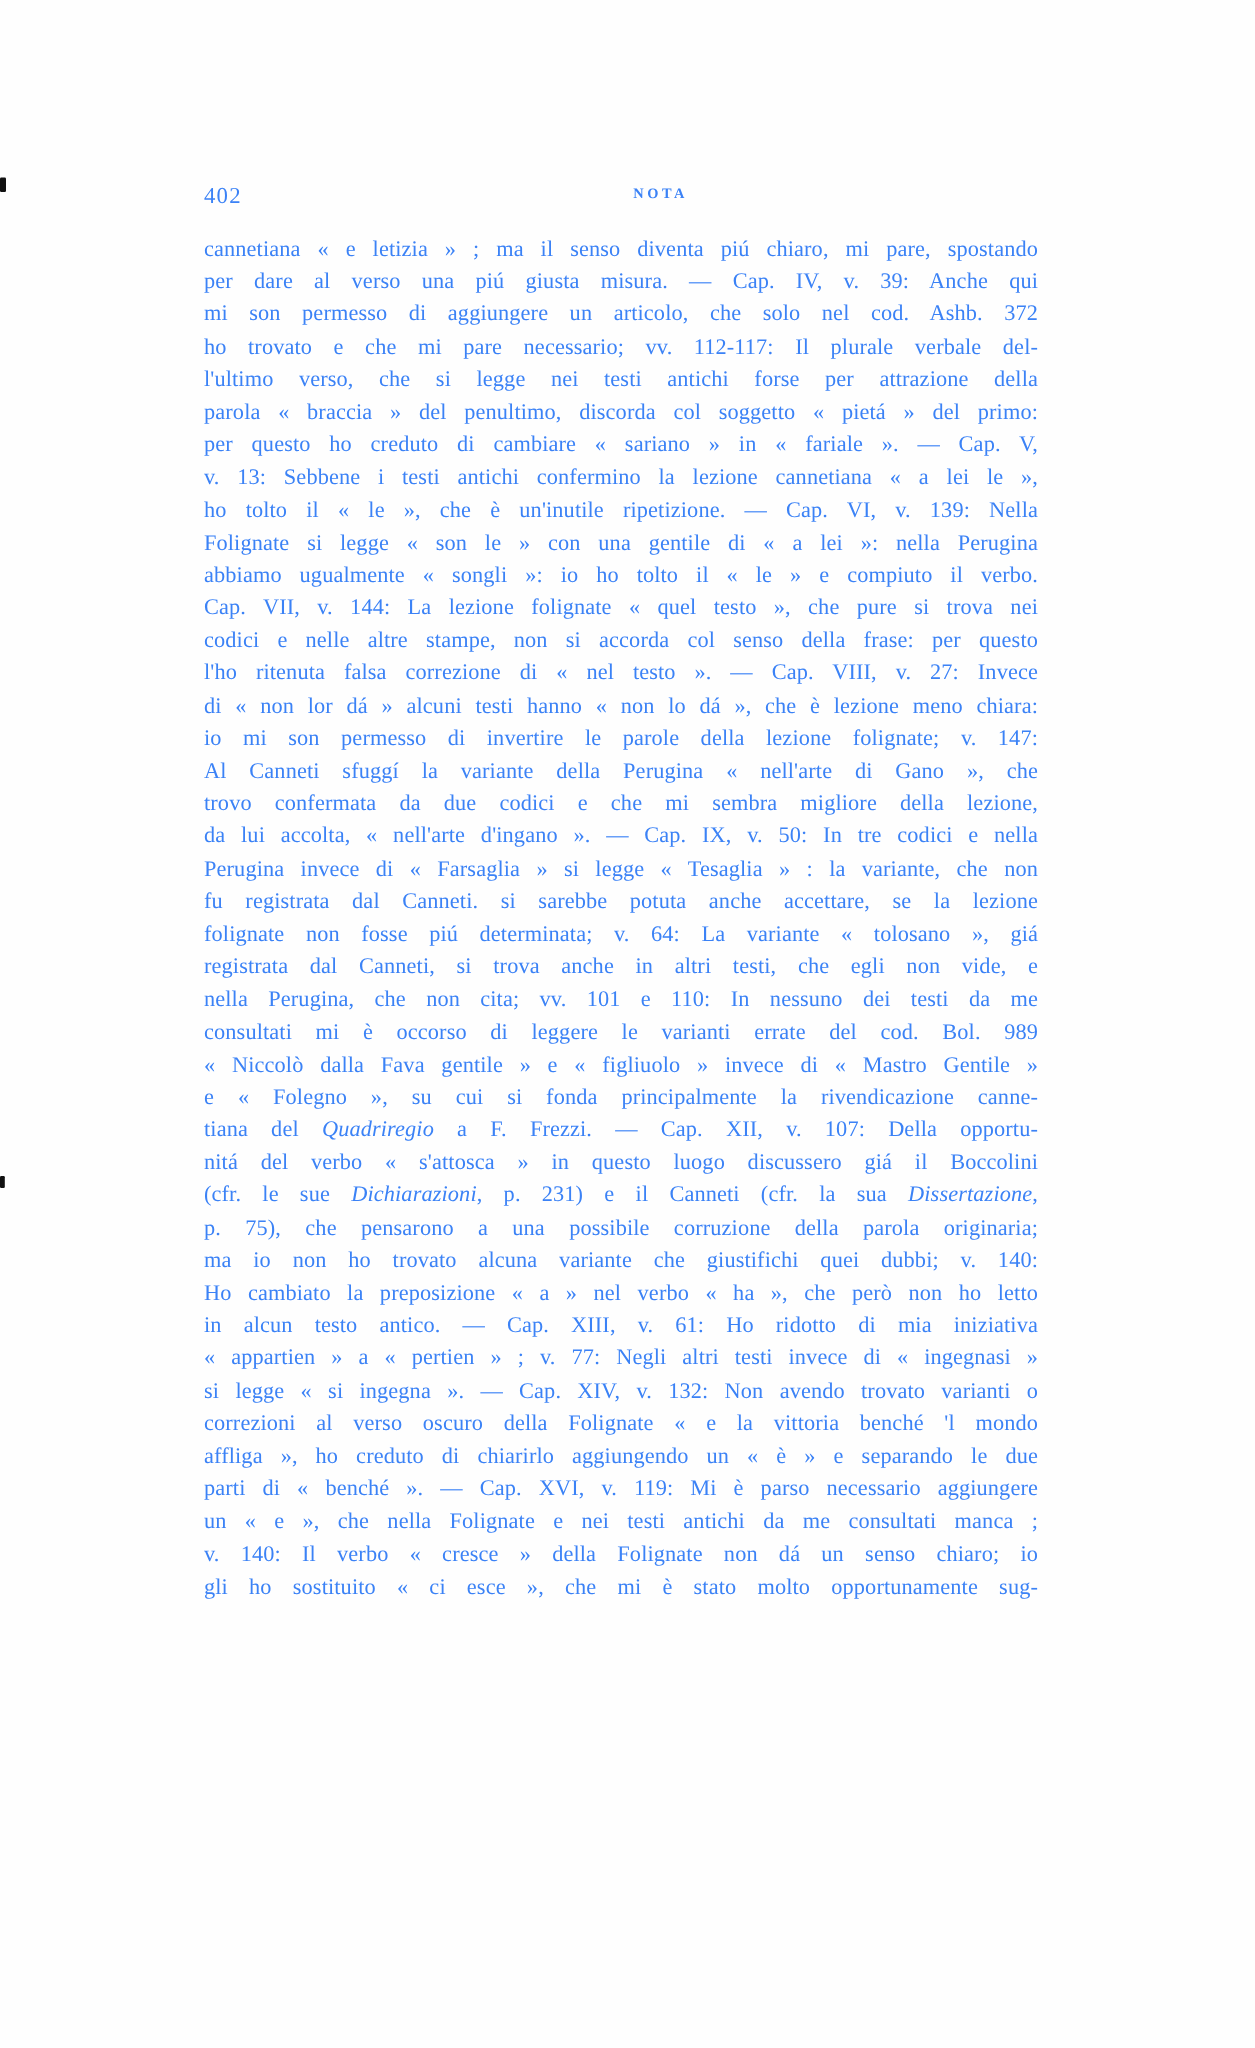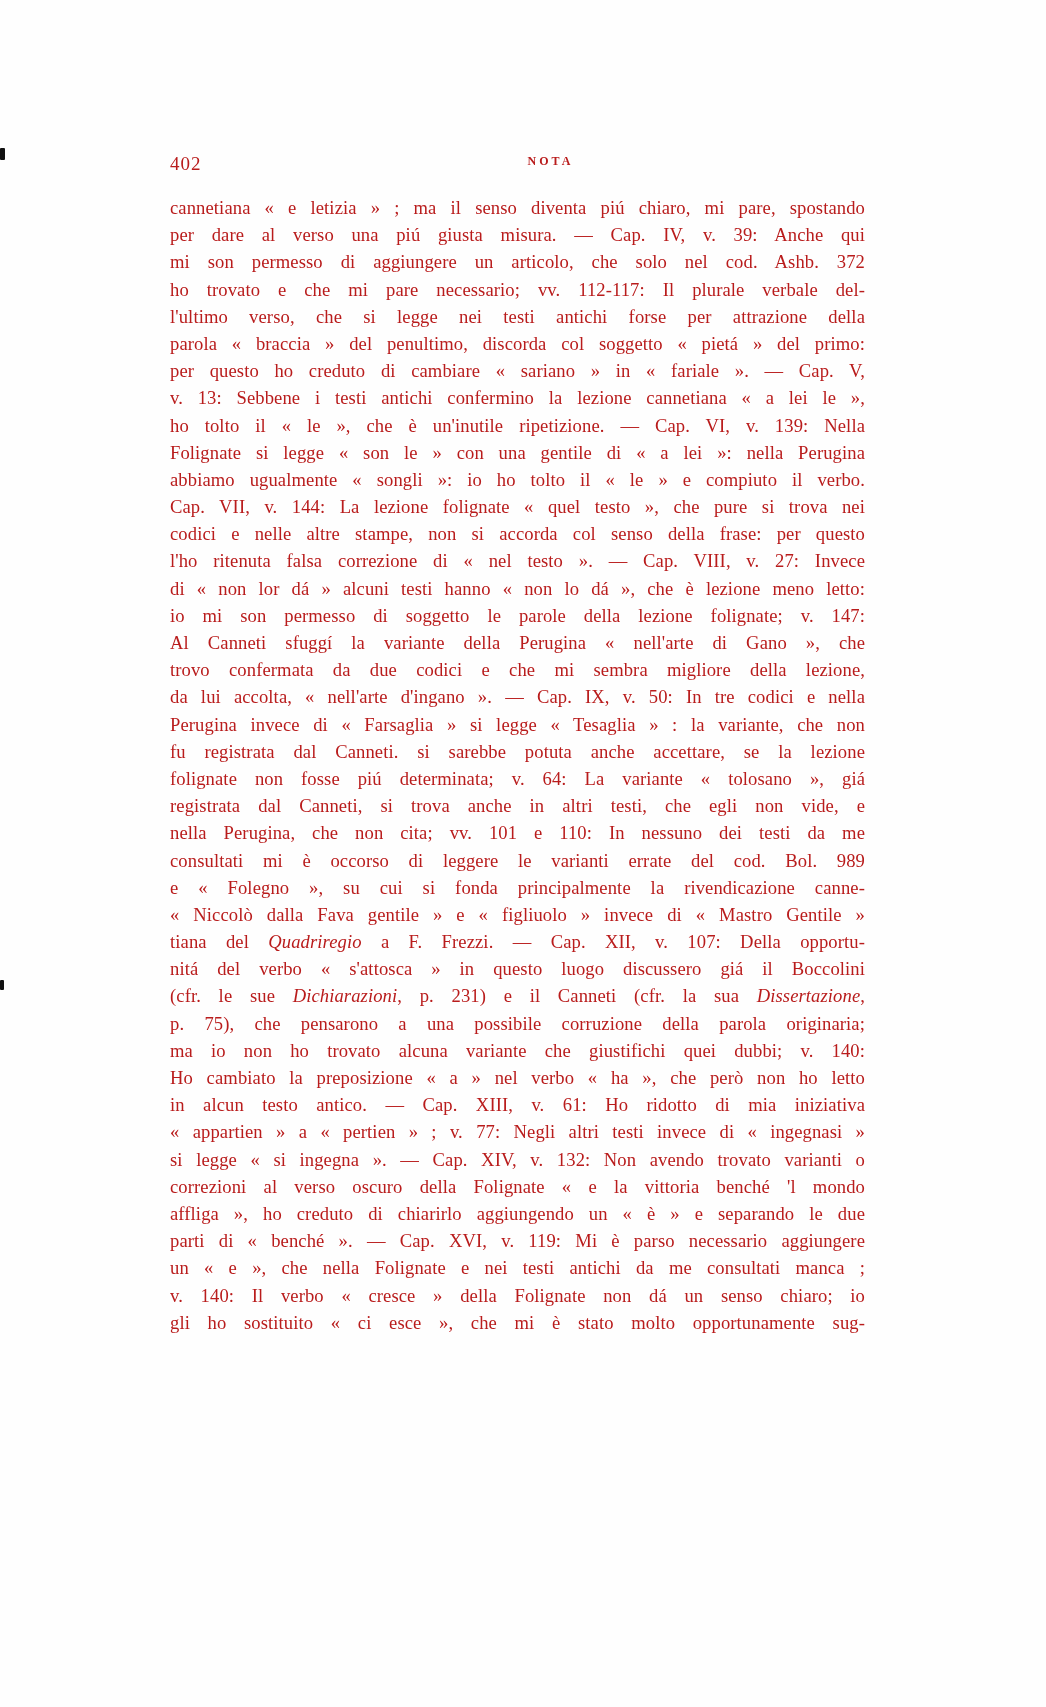--- a/index.html
+++ b/index.html
@@ -7,21 +7,21 @@
     padding: 0;
     background: #ffffff;
   }
   .page {
     position: relative;
     width: 1046px;
     height: 1707px;
     background: #fefefe;
     overflow: hidden;
     font-family: "Liberation Serif", "DejaVu Serif", serif;
-    color: #b91c1c;
+    color: #3b82f6;
   }
   .running-head {
     position: absolute;
     top: 153px;
     left: 170px;
     width: 695px;
     height: 24px;
   }
   .page-number {
     position: absolute;
@@ -85,33 +85,33 @@
       <div class="line"><span>l'ultimo verso, che si legge nei testi antichi forse per attrazione della</span></div>
       <div class="line"><span>parola « braccia » del penultimo, discorda col soggetto « pietá » del primo:</span></div>
       <div class="line"><span>per questo ho creduto di cambiare « sariano » in « fariale ». — Cap. V,</span></div>
       <div class="line"><span>v. 13: Sebbene i testi antichi confermino la lezione cannetiana « a lei le »,</span></div>
       <div class="line"><span>ho tolto il « le », che è un'inutile ripetizione. — Cap. VI, v. 139: Nella</span></div>
       <div class="line"><span>Folignate si legge « son le » con una gentile di « a lei »: nella Perugina</span></div>
       <div class="line"><span>abbiamo ugualmente « songli »: io ho tolto il « le » e compiuto il verbo.</span></div>
       <div class="line"><span>Cap. VII, v. 144: La lezione folignate « quel testo », che pure si trova nei</span></div>
       <div class="line"><span>codici e nelle altre stampe, non si accorda col senso della frase: per questo</span></div>
       <div class="line"><span>l'ho ritenuta falsa correzione di « nel testo ». — Cap. VIII, v. 27: Invece</span></div>
-      <div class="line"><span>di « non lor dá » alcuni testi hanno « non lo dá », che è lezione meno letto:</span></div>
-      <div class="line"><span>io mi son permesso di soggetto le parole della lezione folignate; v. 147:</span></div>
+      <div class="line"><span>di « non lor dá » alcuni testi hanno « non lo dá », che è lezione meno chiara:</span></div>
+      <div class="line"><span>io mi son permesso di invertire le parole della lezione folignate; v. 147:</span></div>
       <div class="line"><span>Al Canneti sfuggí la variante della Perugina « nell'arte di Gano », che</span></div>
       <div class="line"><span>trovo confermata da due codici e che mi sembra migliore della lezione,</span></div>
       <div class="line"><span>da lui accolta, « nell'arte d'ingano ». — Cap. IX, v. 50: In tre codici e nella</span></div>
       <div class="line"><span>Perugina invece di « Farsaglia » si legge « Tesaglia » : la variante, che non</span></div>
       <div class="line"><span>fu registrata dal Canneti. si sarebbe potuta anche accettare, se la lezione</span></div>
       <div class="line"><span>folignate non fosse piú determinata; v. 64: La variante « tolosano », giá</span></div>
       <div class="line"><span>registrata dal Canneti, si trova anche in altri testi, che egli non vide, e</span></div>
       <div class="line"><span>nella Perugina, che non cita; vv. 101 e 110: In nessuno dei testi da me</span></div>
       <div class="line"><span>consultati mi è occorso di leggere le varianti errate del cod. Bol. 989</span></div>
+      <div class="line"><span>« Niccolò dalla Fava gentile » e « figliuolo » invece di « Mastro Gentile »</span></div>
       <div class="line"><span>e « Folegno », su cui si fonda principalmente la rivendicazione canne-</span></div>
-      <div class="line"><span>« Niccolò dalla Fava gentile » e « figliuolo » invece di « Mastro Gentile »</span></div>
       <div class="line"><span>tiana del </span><span class="italic">Quadriregio</span><span> a F. Frezzi. — Cap. XII, v. 107: Della opportu-</span></div>
       <div class="line"><span>nitá del verbo « s'attosca » in questo luogo discussero giá il Boccolini</span></div>
       <div class="line"><span>(cfr. le sue </span><span class="italic">Dichiarazioni</span><span>, p. 231) e il Canneti (cfr. la sua </span><span class="italic">Dissertazione</span><span>,</span></div>
       <div class="line"><span>p. 75), che pensarono a una possibile corruzione della parola originaria;</span></div>
       <div class="line"><span>ma io non ho trovato alcuna variante che giustifichi quei dubbi; v. 140:</span></div>
       <div class="line"><span>Ho cambiato la preposizione « a » nel verbo « ha », che però non ho letto</span></div>
       <div class="line"><span>in alcun testo antico. — Cap. XIII, v. 61: Ho ridotto di mia iniziativa</span></div>
       <div class="line"><span>« appartien » a « pertien » ; v. 77: Negli altri testi invece di « ingegnasi »</span></div>
       <div class="line"><span>si legge « si ingegna ». — Cap. XIV, v. 132: Non avendo trovato varianti o</span></div>
       <div class="line"><span>correzioni al verso oscuro della Folignate « e la vittoria benché 'l mondo</span></div>

